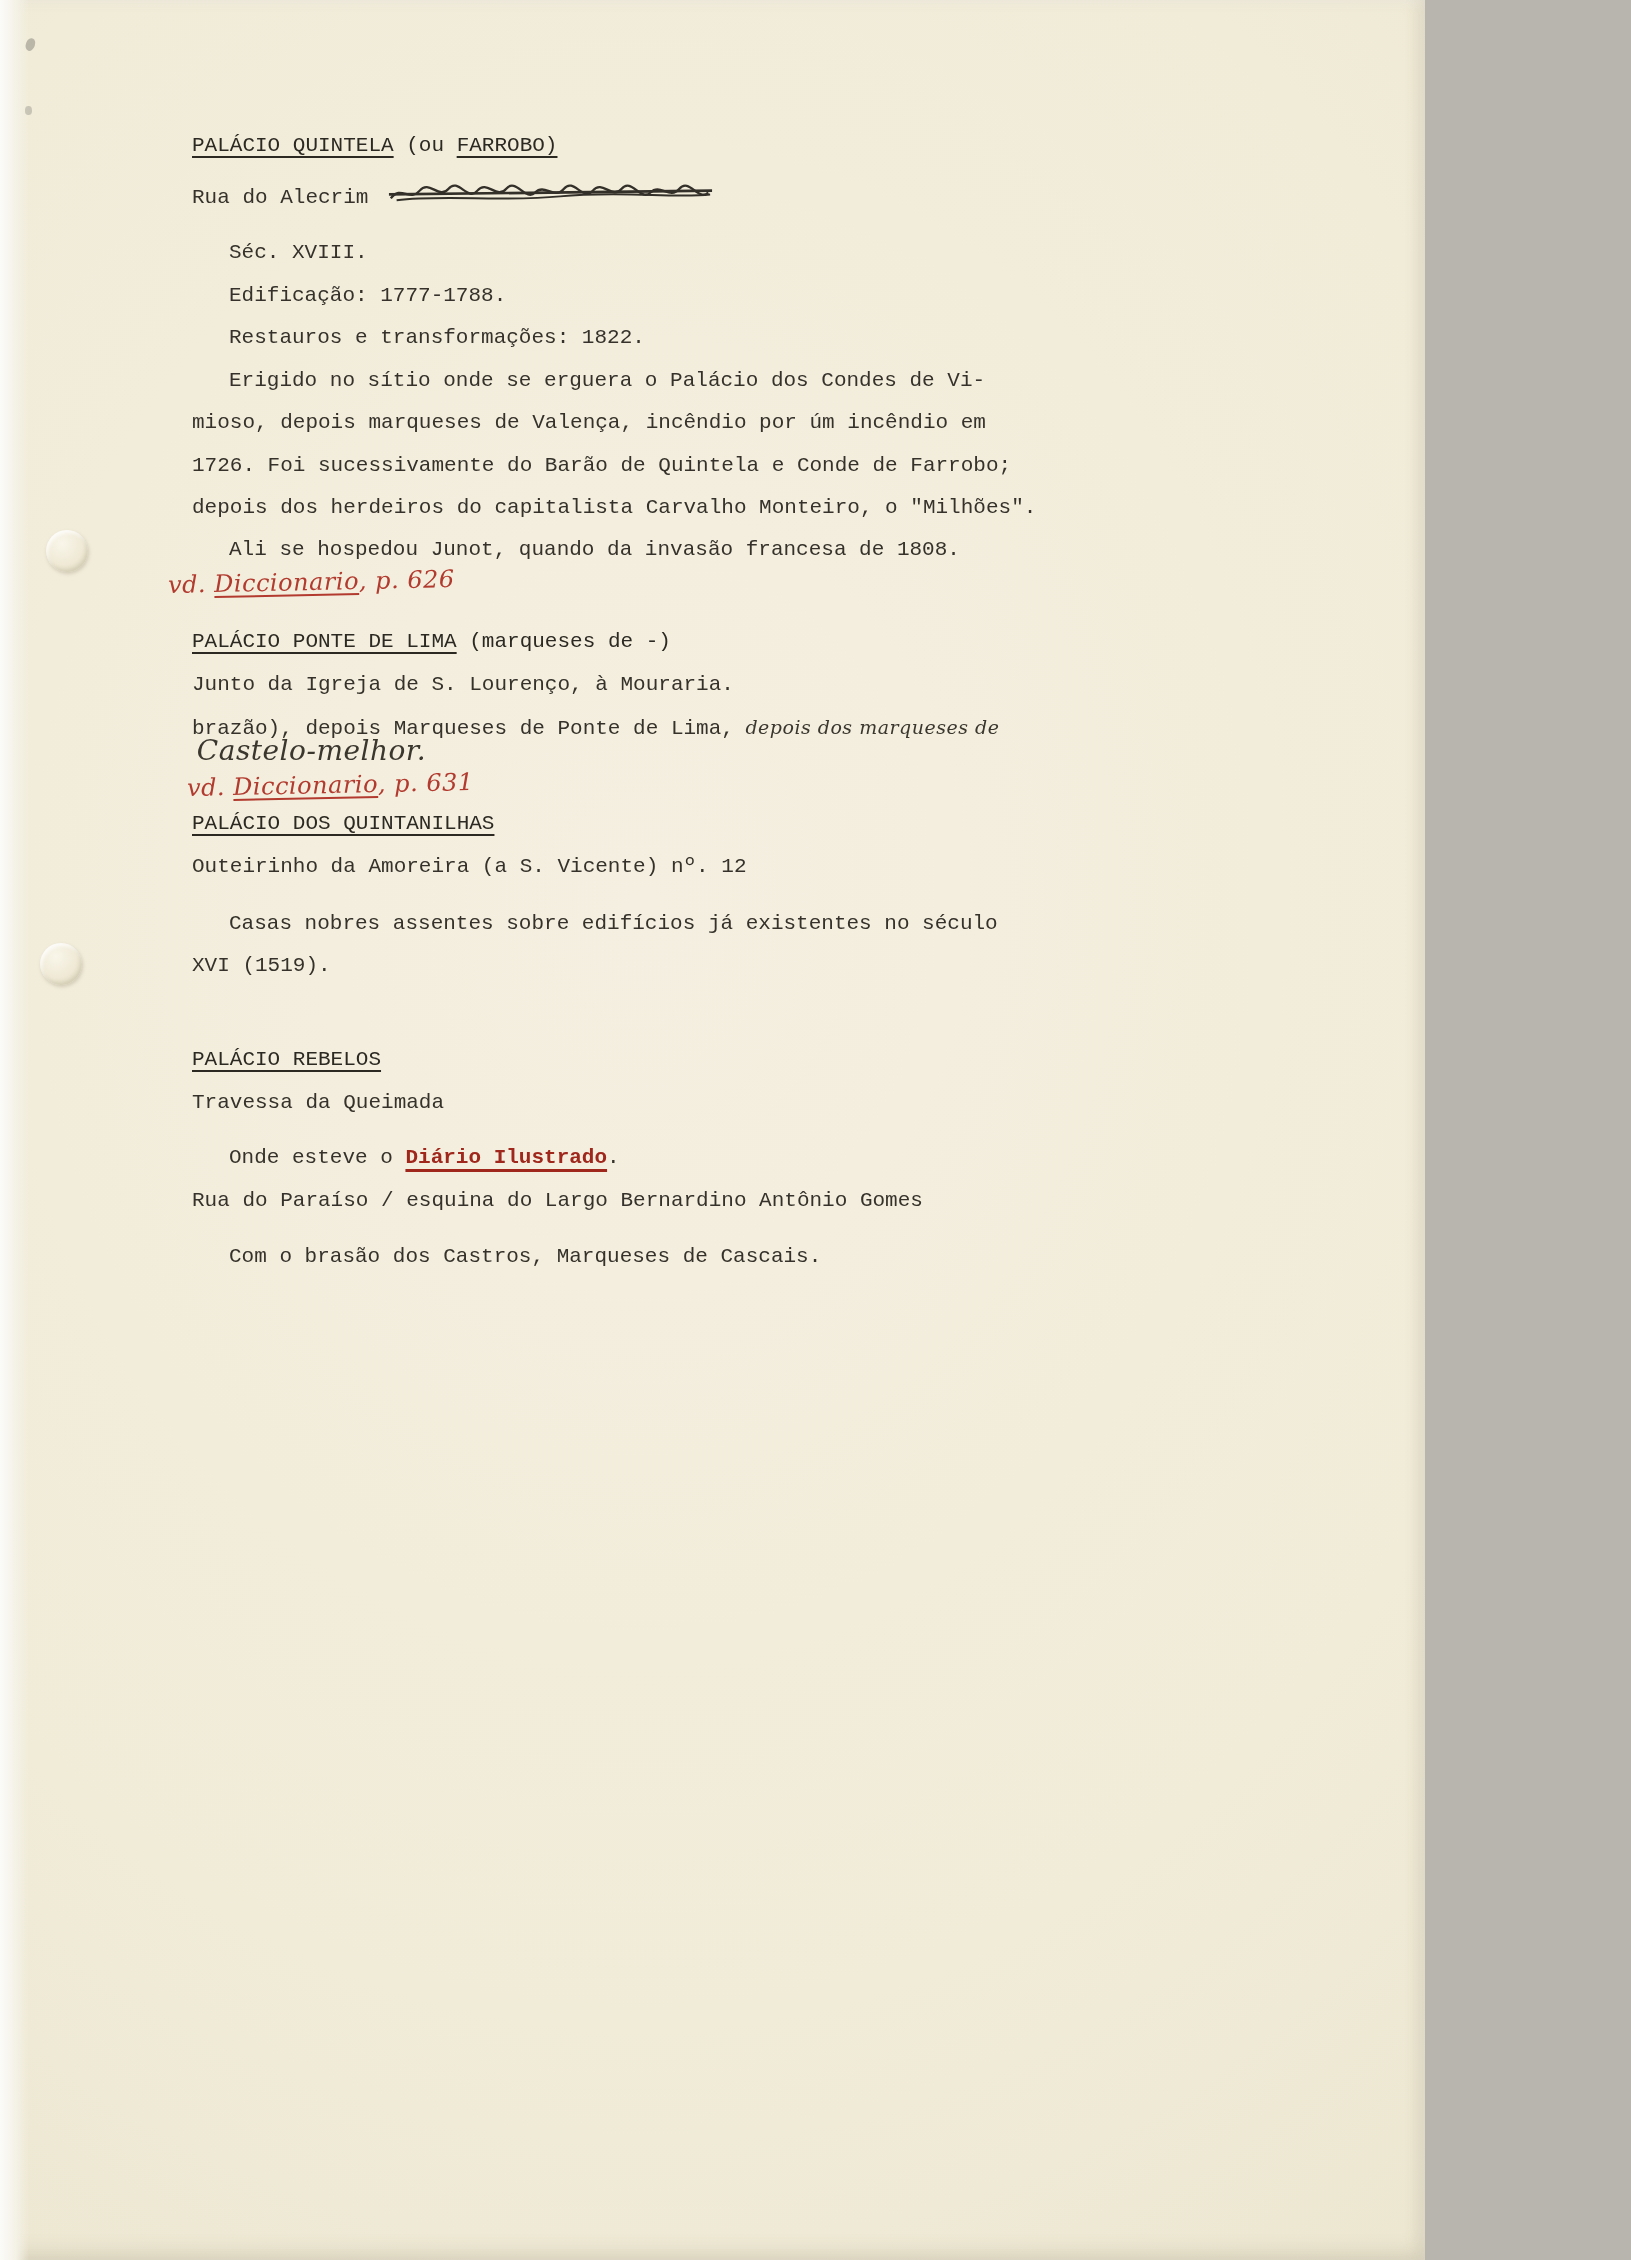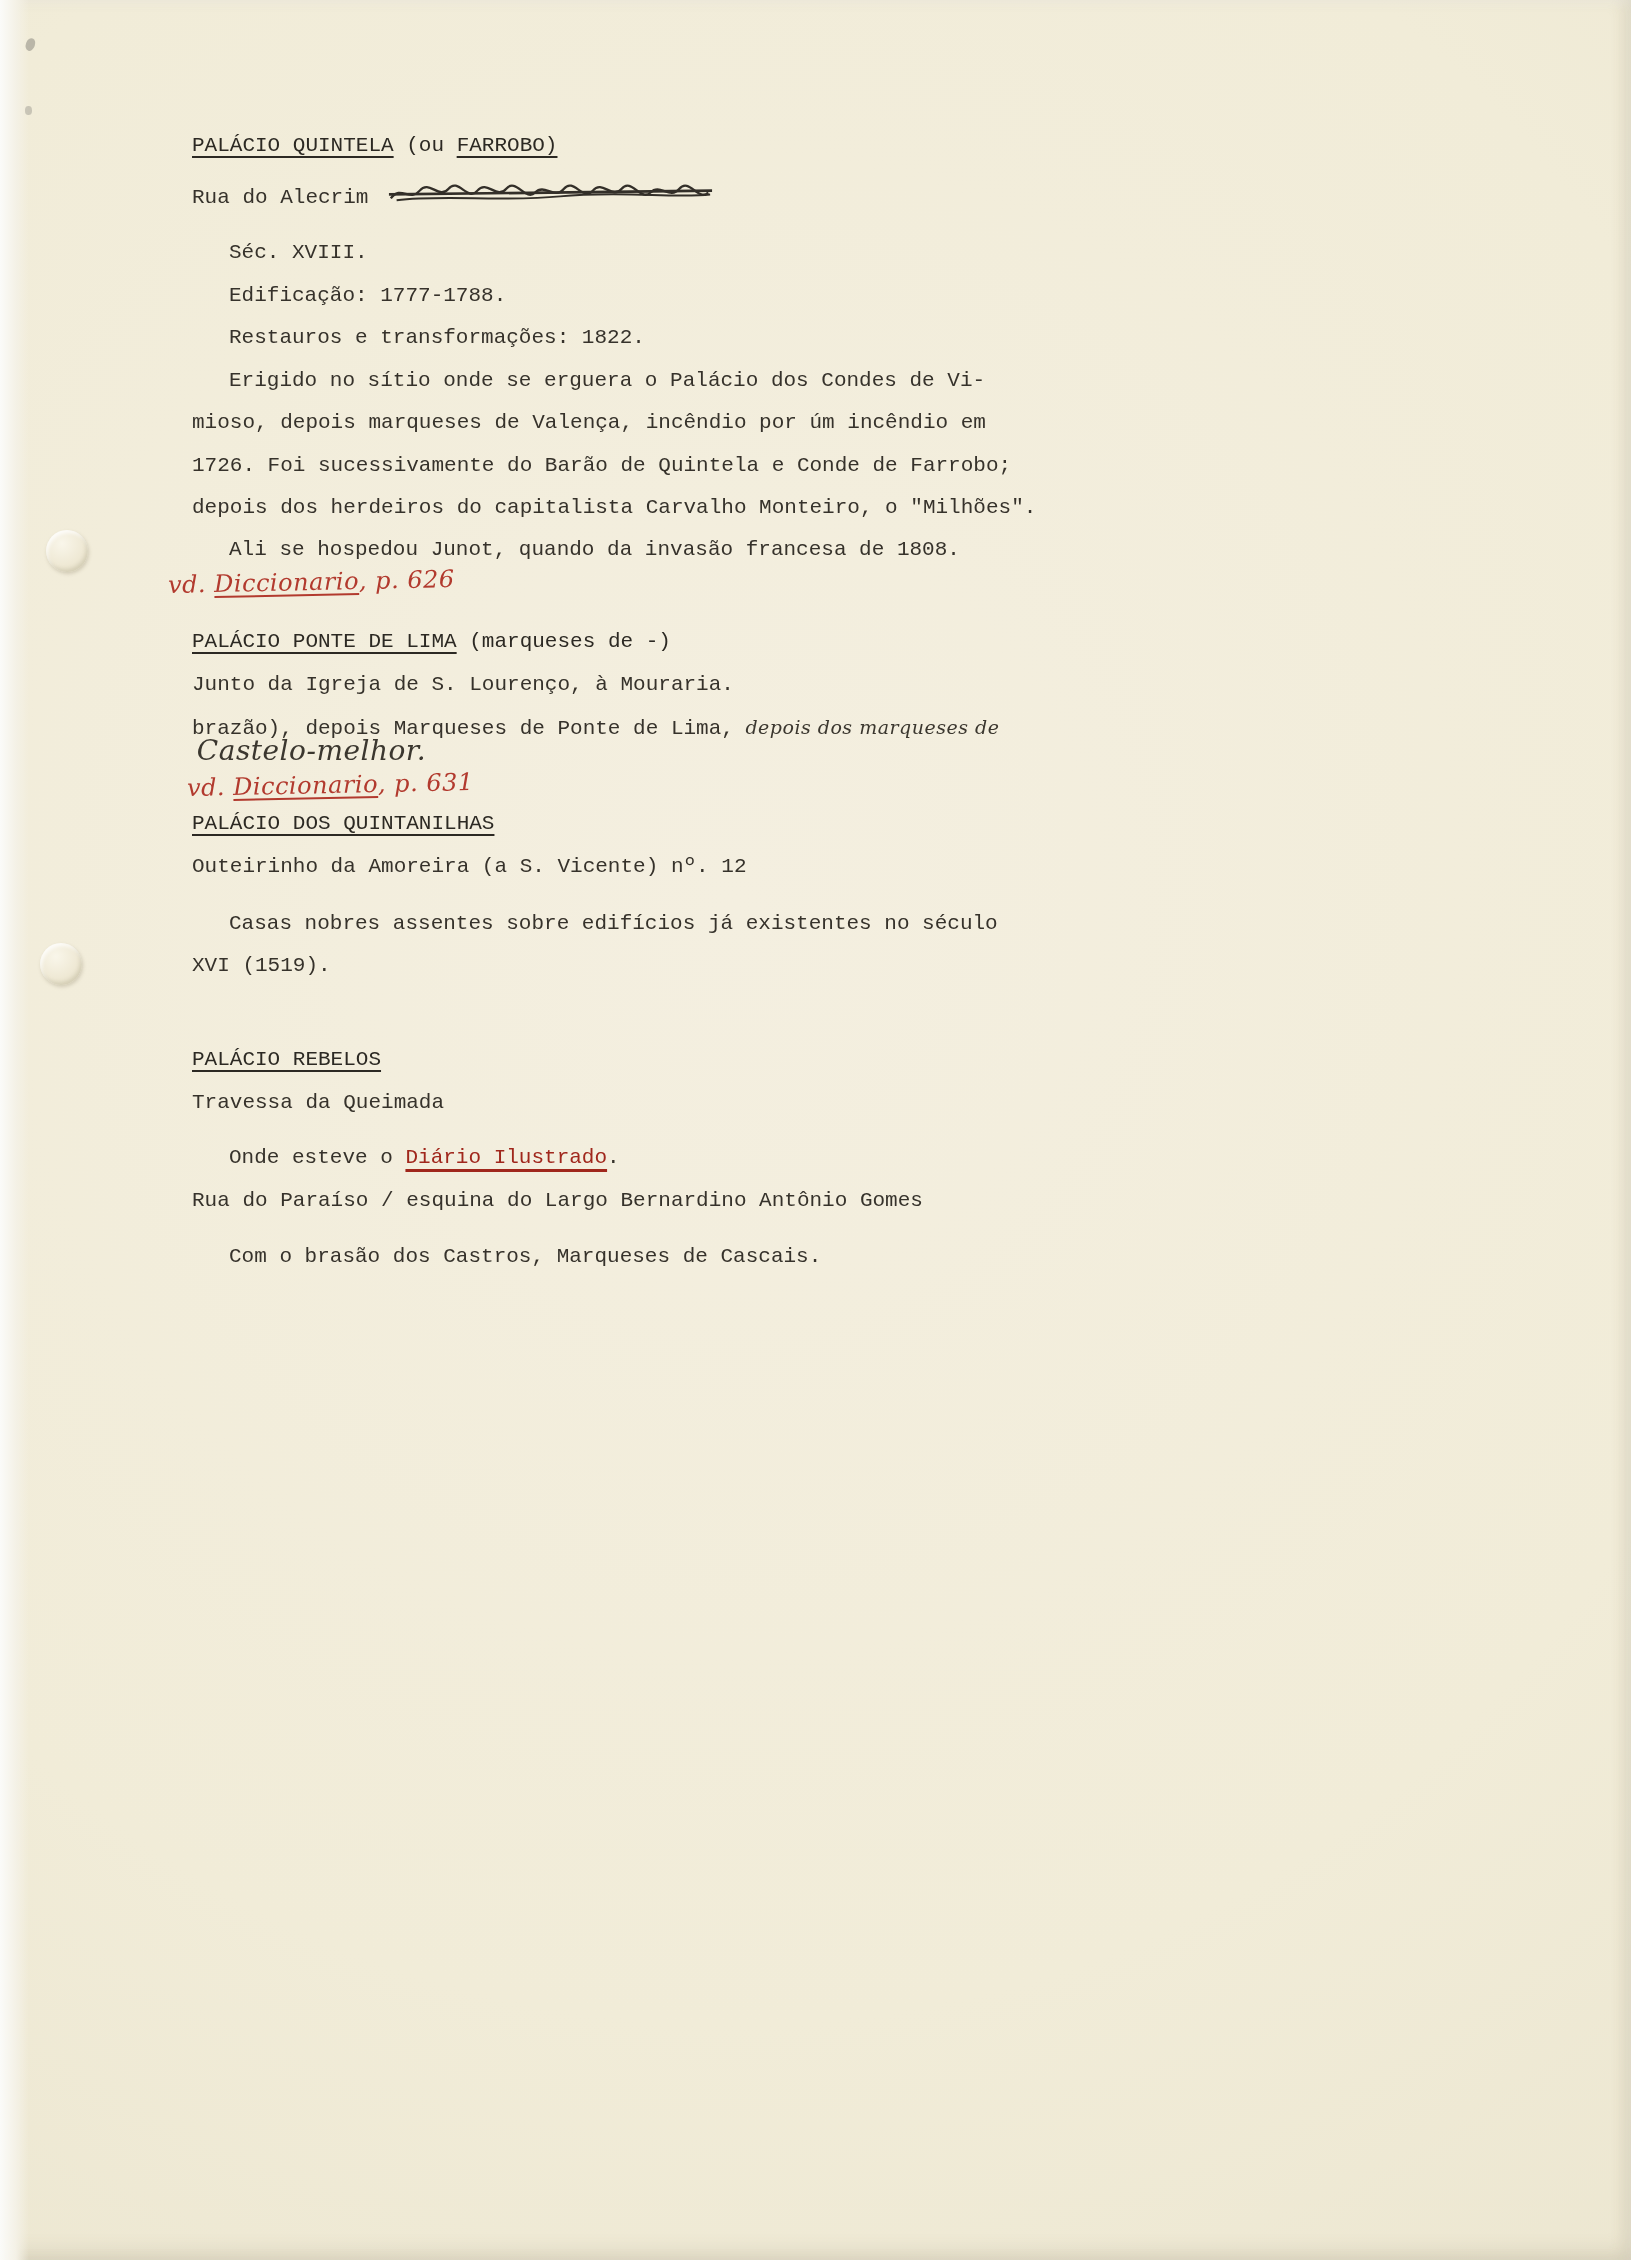--- a/index.html
+++ b/index.html
@@ -1,18 +1,18 @@
 <!DOCTYPE html>
 <html><head>
 <meta charset="utf-8">
 <style>
   *{box-sizing:border-box}
   html,body{margin:0;padding:0}
   body{background:#b8b5ae;font-family:"Liberation Sans",sans-serif}
-  .scan{position:relative;width:1631px;height:2261px;background:#f9a8d4;overflow:hidden}
+  .scan{position:relative;width:1425px;height:2261px;background:#f9a8d4;overflow:hidden}
   .paper{position:absolute;inset:0;
     background:radial-gradient(ellipse 120% 90% at 45% 40%, #f4efe0 0%, #f1ecd8 55%, #e9e3cc 100%);
     box-shadow:inset 0 -9.6px 19px rgba(110,100,75,.14), inset -7.7px 0 15.4px rgba(110,100,75,.08), inset 0 3.8px 9.6px rgba(255,255,255,.35);}
   .edge-strip{position:absolute;left:0;top:0;bottom:0;width:29px;
     background:linear-gradient(90deg,#fbfbf9 0%,#f4f1e6 55%,rgba(244,240,226,0) 100%);}
   .hole{position:absolute;border-radius:50%;width:42px;height:42px;
     background:radial-gradient(circle at 38% 32%, #f9f6ea 0%, #efe9d5 55%, #e1dac1 100%);
     box-shadow:1px 1.9px 3.8px rgba(130,120,90,.28), inset -1.9px -2.9px 3.8px rgba(130,120,90,.18), inset 1.9px 2.9px 3.8px rgba(255,255,255,.8);}
   .hole-1{left:46px;top:530px}
   .hole-2{left:40px;top:943px}
@@ -32,21 +32,21 @@
   .hw{font-family:"DejaVu Serif",serif;font-style:italic;letter-spacing:0.5px}
   .hw-black{color:#3b372f;font-size:28px}
   .hw-tail{margin-left:11.5px;font-size:19px}
   .red-note{font-family:"DejaVu Serif",serif;font-style:italic;color:#b23a2e;font-size:24px;
     transform:rotate(-1.2deg);transform-origin:left center}
   .red-note .u{text-underline-offset:3.8px}
   .note1{margin-left:-24px}
   .note2{margin-left:-4.8px}
   .castelo{margin-left:4.8px}
 
-  .red-title{color:#a0271c;font-weight:normal;text-decoration:underline;
+  .red-title{color:#a0271c;font-weight:bold;text-decoration:underline;
     text-decoration-thickness:2.9px;text-underline-offset:5.8px}
 
   .scribble{display:inline-block;vertical-align:-6.7px;margin-left:5.8px}
 
   .mt0{margin-top:0}.mt1{margin-top:1px}.mt5{margin-top:4.8px}
   .mt10{margin-top:9.6px}.mt14{margin-top:13.4px}.mt16{margin-top:15.4px}
   .mt22{margin-top:21px}.mt53{margin-top:51px}.mt54{margin-top:52px}
   .mtm15{margin-top:-14.4px}
 </style>
 </head>

